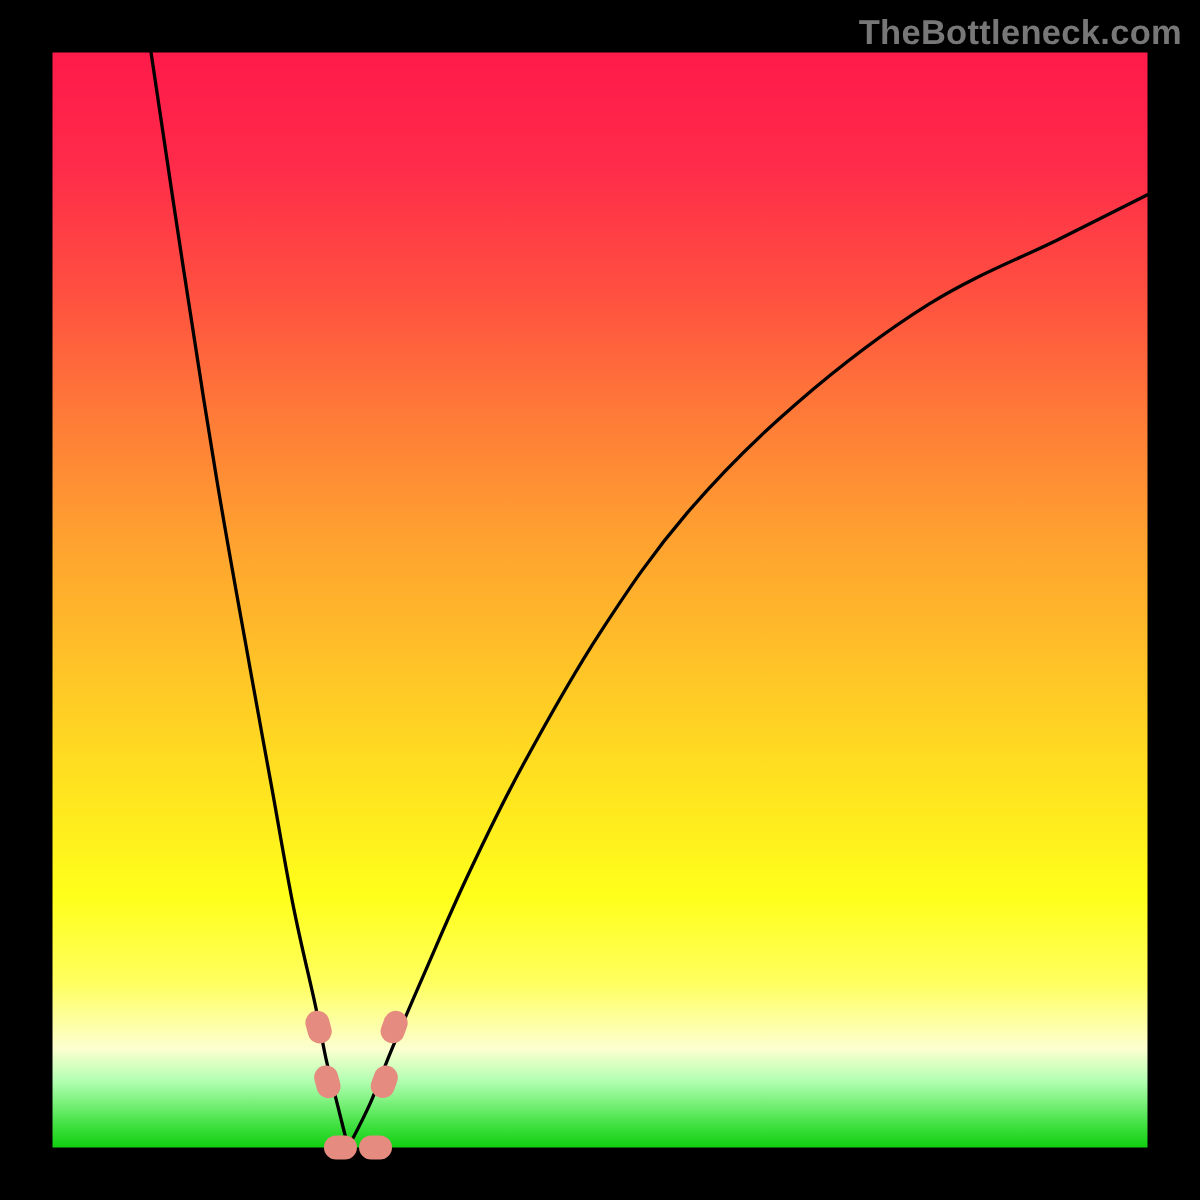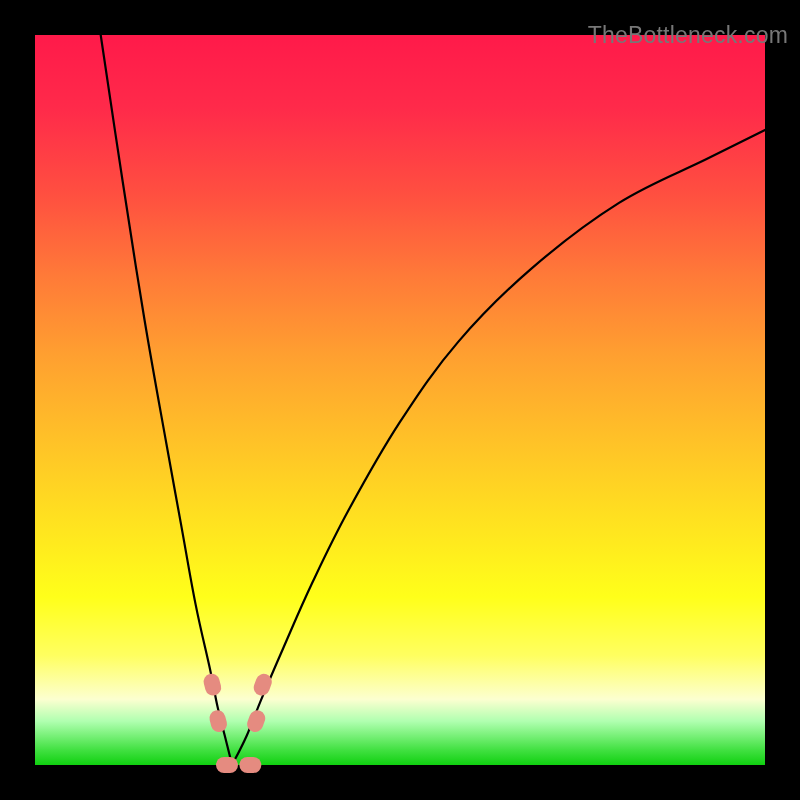--- a/index.html
+++ b/index.html
@@ -38,25 +38,25 @@
       #ffff60 85%,
       #fcffd0 91%,
       #b0ffb0 94%,
       #78f078 96%,
       #40e040 98%,
       #10d010 100%
     );
   }
   .attribution {
     position: absolute;
-    top: 22px;
+    top: 8px;
     right: 12px;
     color: #777;
     font-size: 23px;
-    font-weight: 400;
+    font-weight: 700;
     letter-spacing: 0.2px;
   }
   svg.curve {
     position: absolute;
     left: 0;
     top: 0;
     width: 730px;
     height: 730px;
     overflow: visible;
   }

